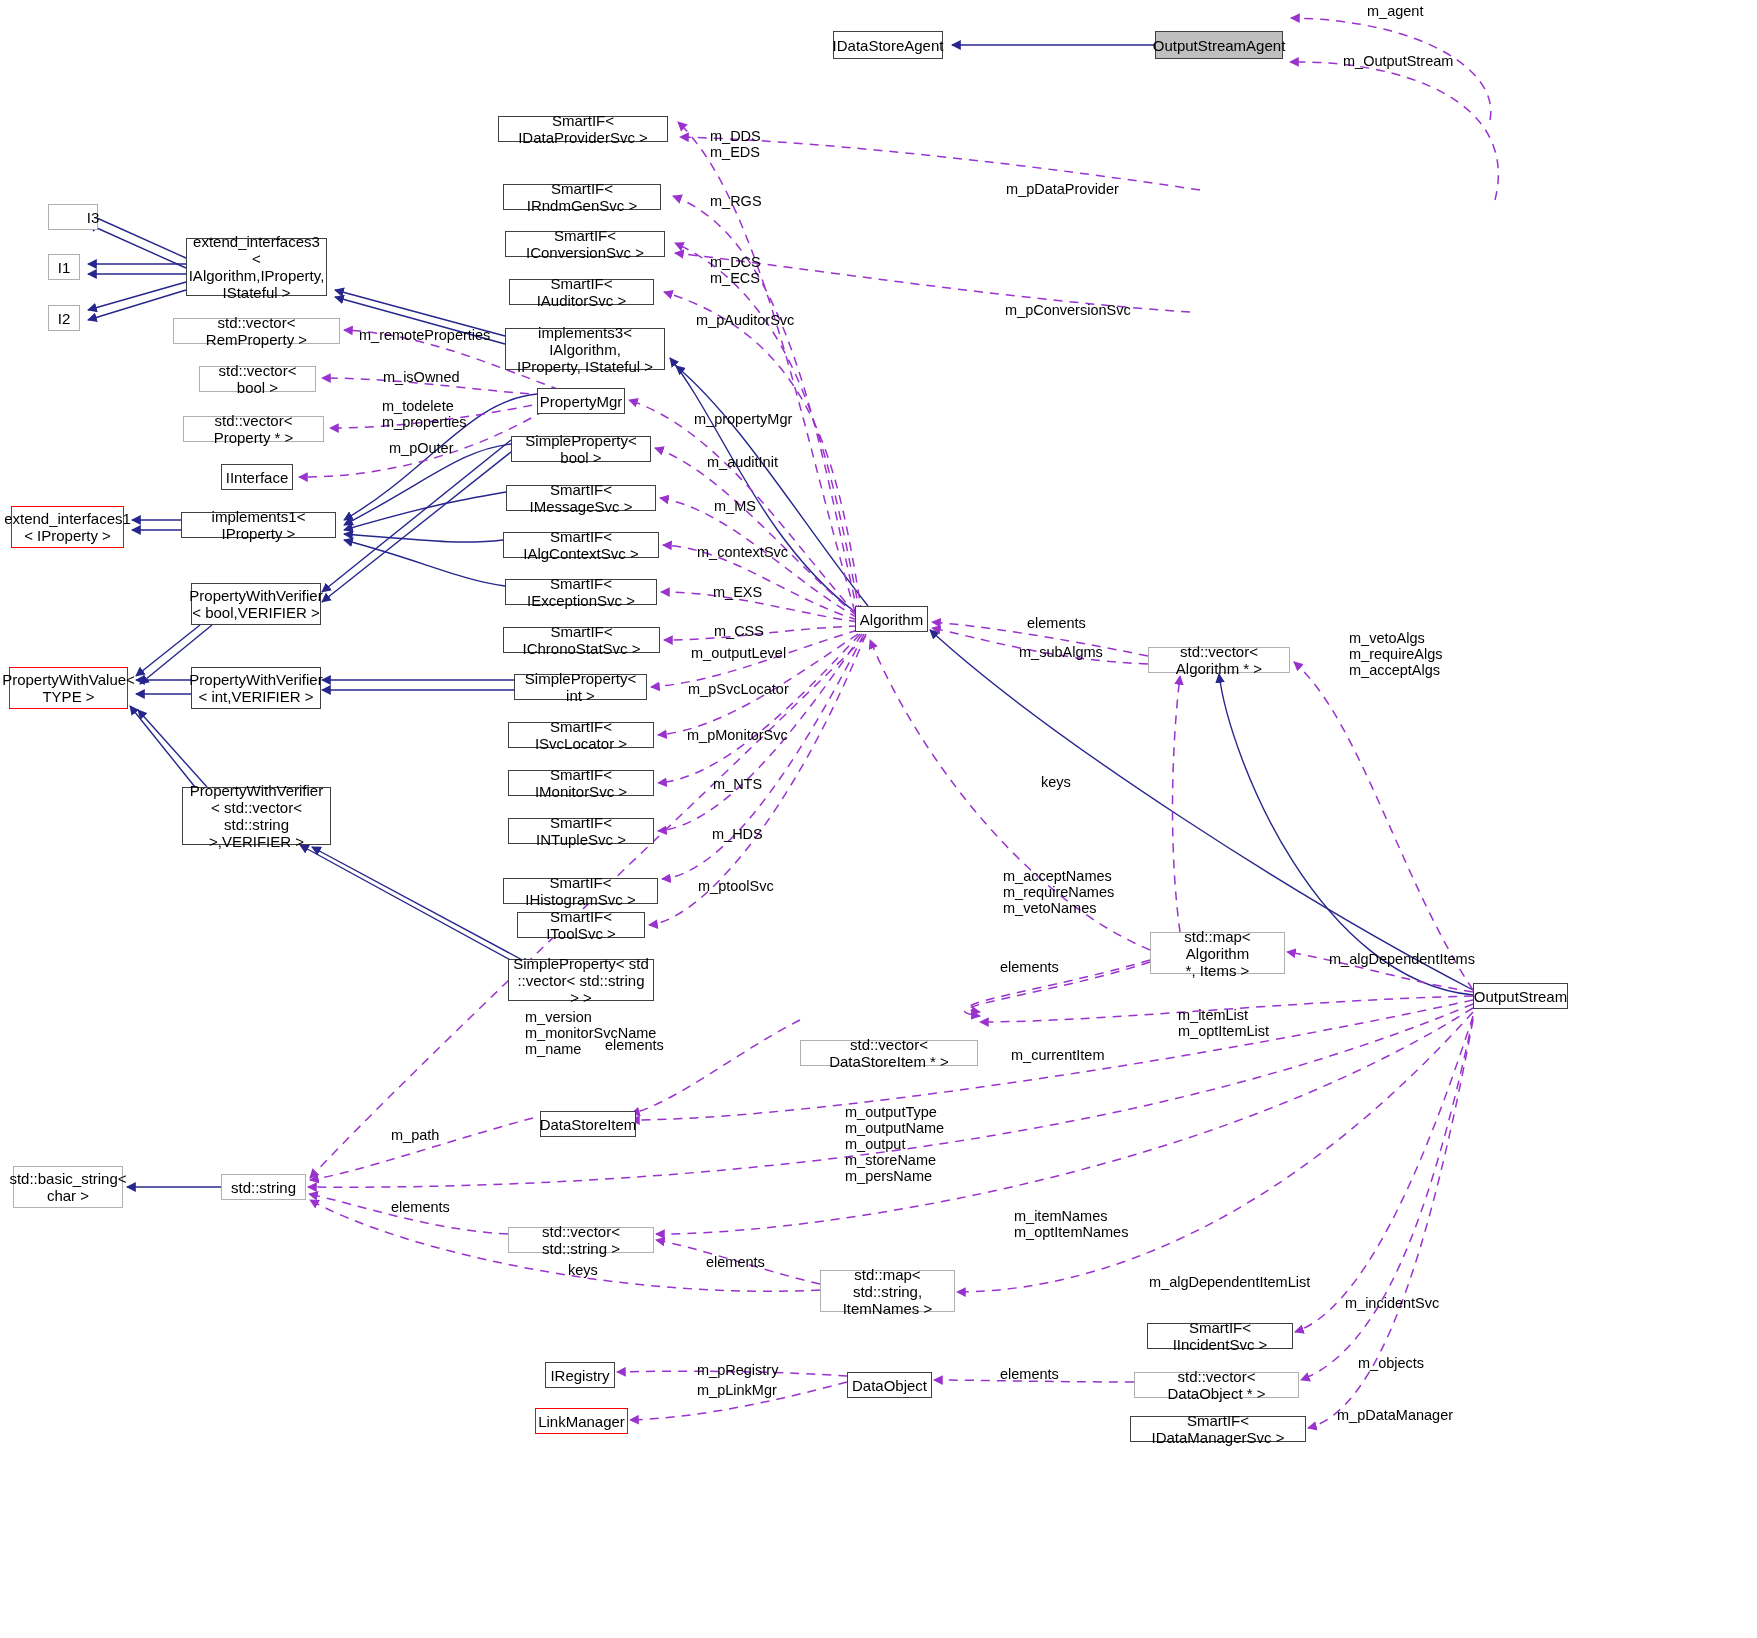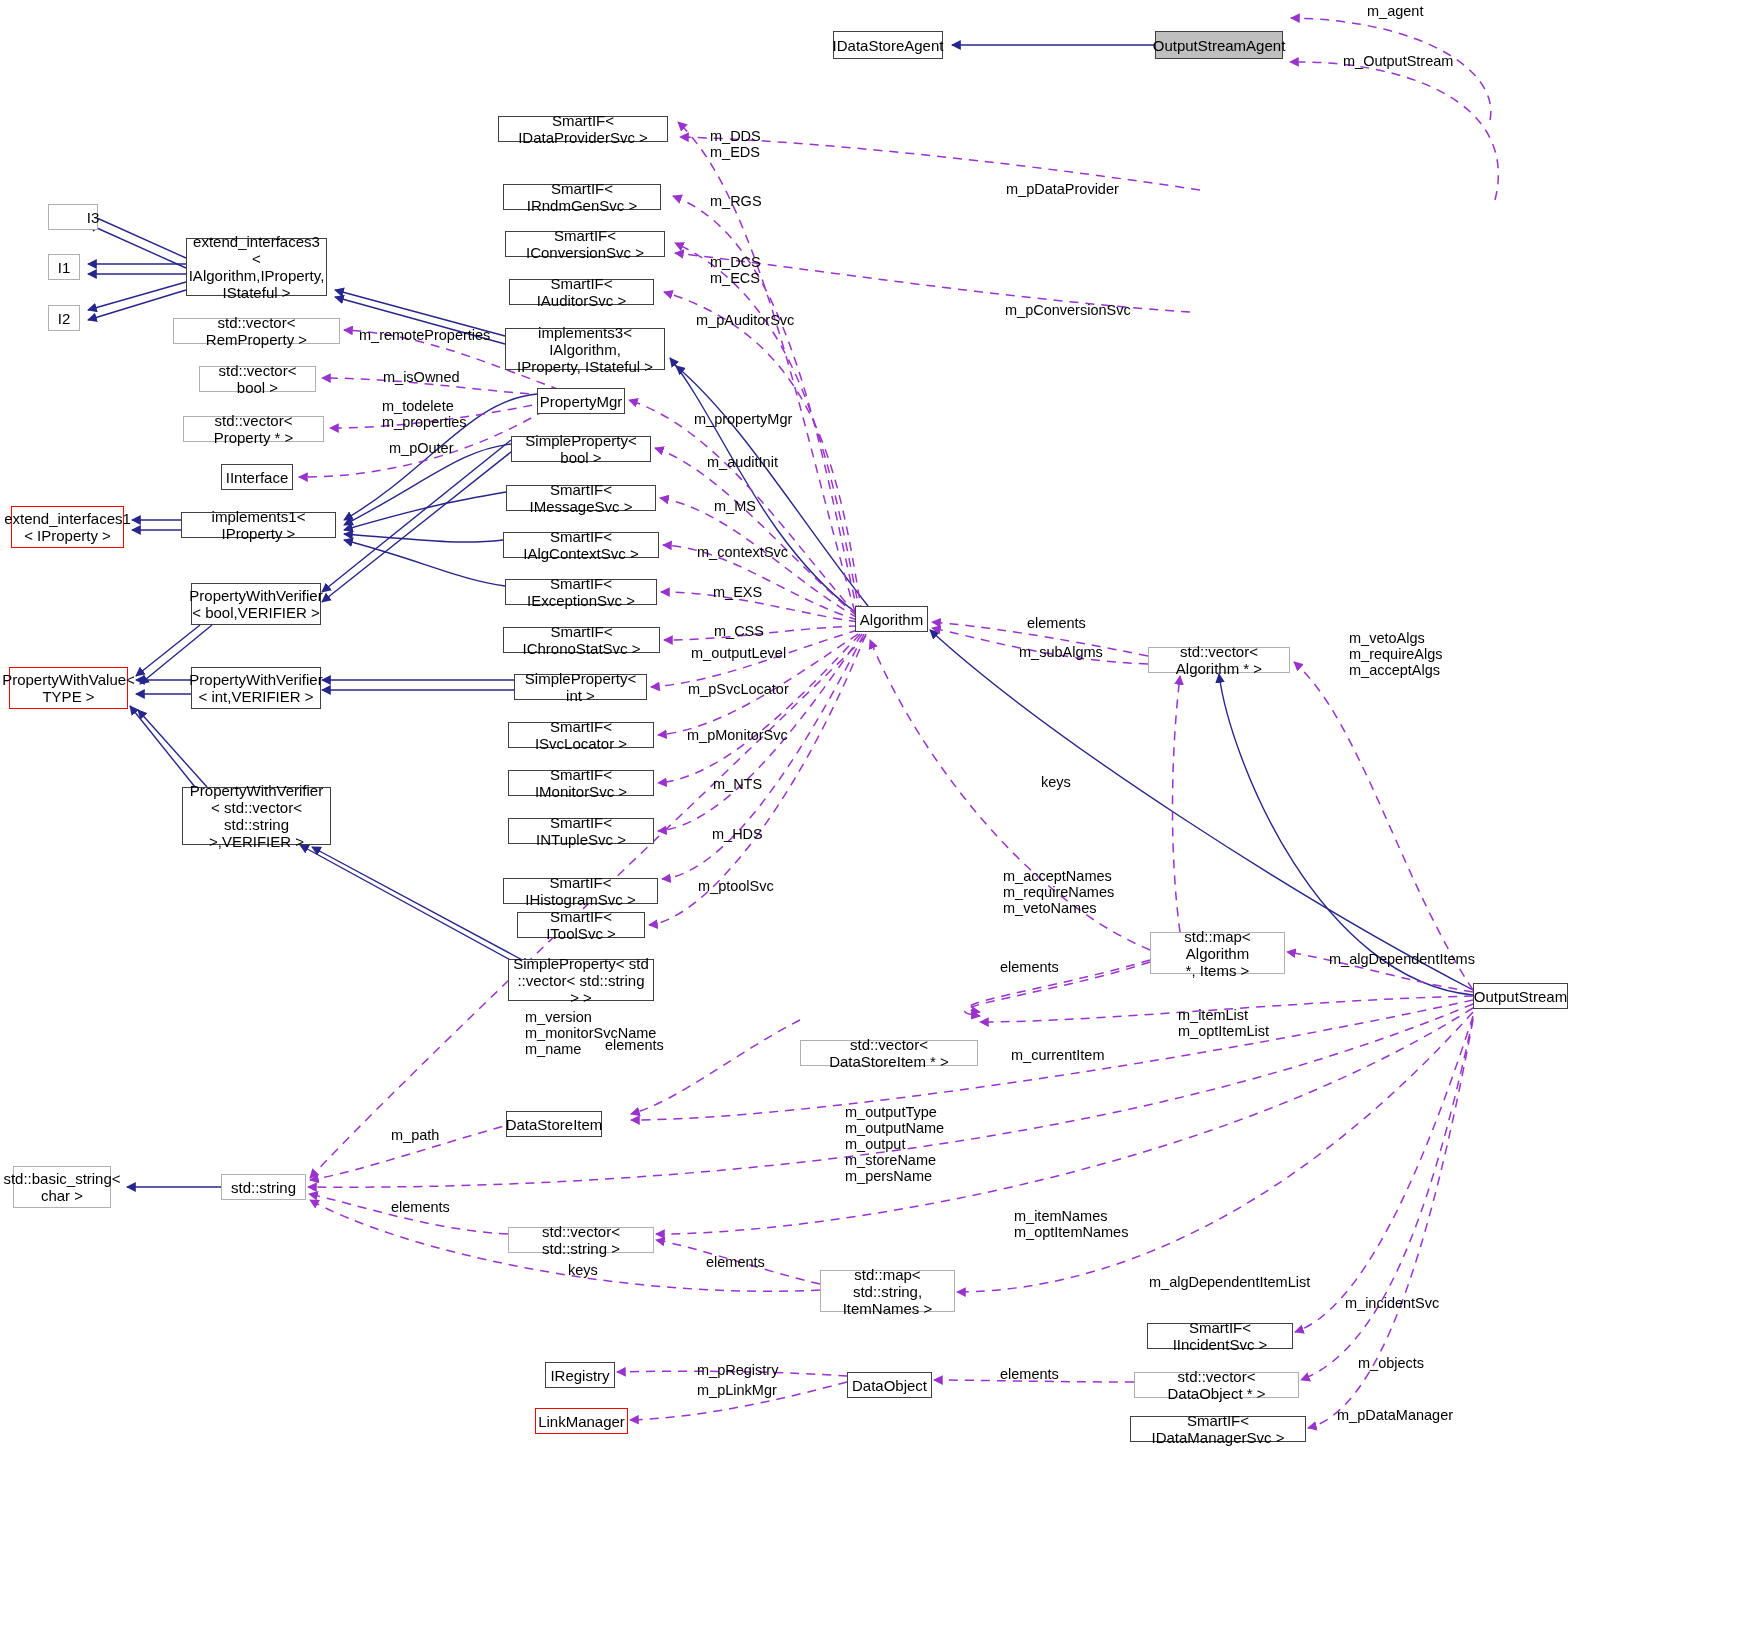--- a/index.html
+++ b/index.html
@@ -273,22 +273,22 @@
 &gt;,VERIFIER &gt;</div>
       <div class="node strong" style="left: 508px; top: 818px; width: 146px; height: 26px;">SmartIF&lt; INTupleSvc &gt;</div>
       <div class="node strong" style="left: 503px; top: 866px; width: 155px; height: 26px; margin-top: 12px;">SmartIF&lt; IHistogramSvc &gt;</div>
       <div class="node strong" style="left: 517px; top: 912px; width: 128px; height: 26px;">SmartIF&lt; IToolSvc &gt;</div>
       <div class="node light" style="left: 1150px; top: 932px; width: 135px; height: 42px;">std::map&lt; Algorithm
 *, Items &gt;</div>
       <div class="node strong" style="left: 508px; top: 959px; width: 146px; height: 42px;">SimpleProperty&lt; std
 ::vector&lt; std::string &gt; &gt;</div>
       <div class="node strong" style="left: 1473px; top: 983px; width: 95px; height: 26px;">OutputStream</div>
       <div class="node light" style="left: 800px; top: 1010px; width: 178px; height: 26px; margin-top: 30px;">std::vector&lt; DataStoreItem * &gt;</div>
-      <div class="node strong" style="left: 506px; top: 1111px; width: 96px; height: 26px;">DataStoreItem</div>
-      <div class="node light" style="left: 13px; top: 1166px; width: 98px; height: 42px;">std::basic_string&lt;
+      <div class="node strong" style="left: 540px; top: 1111px; width: 96px; height: 26px;">DataStoreItem</div>
+      <div class="node light" style="left: 13px; top: 1166px; width: 110px; height: 42px;">std::basic_string&lt;
 char &gt;</div>
       <div class="node light" style="left: 221px; top: 1174px; width: 85px; height: 26px;">std::string</div>
       <div class="node light" style="left: 508px; top: 1227px; width: 146px; height: 26px;">std::vector&lt; std::string &gt;</div>
       <div class="node light" style="left: 820px; top: 1270px; width: 135px; height: 42px;">std::map&lt; std::string,
 ItemNames &gt;</div>
       <div class="node strong" style="left: 1147px; top: 1323px; width: 146px; height: 26px;">SmartIF&lt; IIncidentSvc &gt;</div>
       <div class="node strong" style="left: 545px; top: 1362px; width: 70px; height: 26px;">IRegistry</div>
       <div class="node strong" style="left: 847px; top: 1372px; width: 85px; height: 26px;">DataObject</div>
       <div class="node light" style="left: 1134px; top: 1372px; width: 165px; height: 26px;">std::vector&lt; DataObject * &gt;</div>
       <div class="node red" style="left: 535px; top: 1408px; width: 93px; height: 26px;">LinkManager</div>

